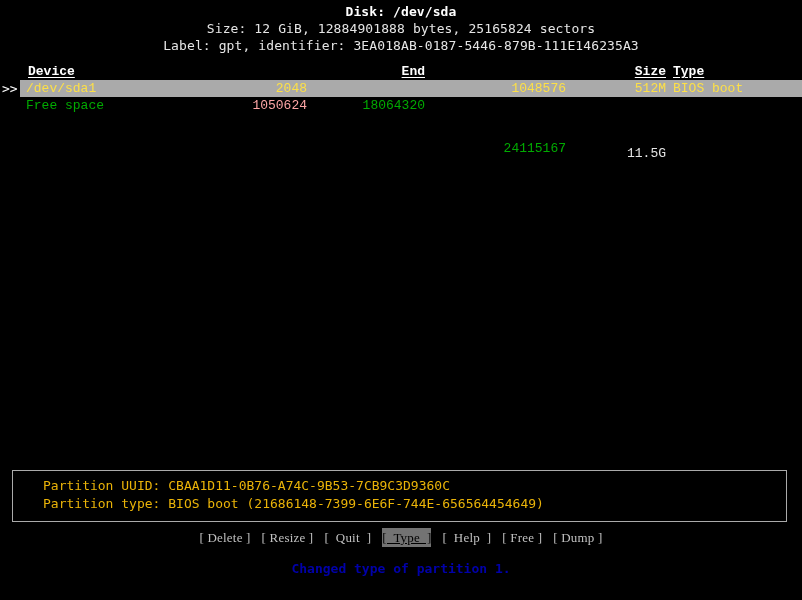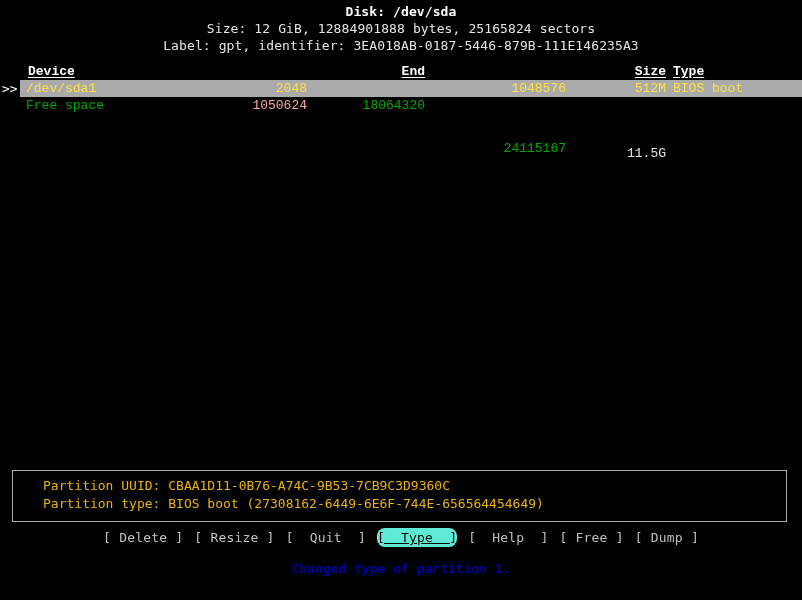--- a/index.html
+++ b/index.html
@@ -144,25 +144,25 @@
     justify-content: center;
     align-items: center;
   }
   .btn {
     white-space: pre;
     height: 19px;
     line-height: 19px;
     color: #c0c0c0;
     background: transparent;
     letter-spacing: 0.2px;
+    font-family: Liberation Serif, serif;
   }
   .btn.active {
-    background: #5eead4;
+    background: #737373;
     color: #000000;
-    border-radius: 8px;
   }
   .btn.active .lbl { text-decoration: underline; }
   .btn .lbl { text-decoration: none; }
   .btnsep { width: 11px; height: 19px; }
 
   
   .status {
     position: absolute;
     left: 0;
     top: 560px;
@@ -218,21 +218,21 @@
         <span class="cell c-sect" style="color: rgb(0, 170, 0); margin-top: 43px;">24115167</span>
         <span class="cell c-size" style="color: #e5e5e5; margin-top: 48px;">11.5G</span>
         <span class="cell c-type" style="color: rgb(0, 170, 0);"></span>
       </div>
     </div>
 
   </div>
 
   <div class="infobox">
     <span class="iline l1">Partition UUID: CBAA1D11-0B76-A74C-9B53-7CB9C3D9360C</span>
-    <span class="iline l2">Partition type: BIOS boot (27308162-6449-6E6F-744E-656564454649)</span>
+    <span class="iline l2">Partition type: BIOS boot (21686148-7399-6E6F-744E-656564454649)</span>
   </div>
 
   <div class="buttons">
     <span class="btn"><span class="lbl">[ Delete ]</span></span>
     <span class="btnsep"></span>
     <span class="btn"><span class="lbl">[ Resize ]</span></span>
     <span class="btnsep"></span>
     <span class="btn"><span class="lbl">[  Quit  ]</span></span>
     <span class="btnsep"></span>
     <span class="btn active"><span class="lbl">[  Type  ]</span></span>

